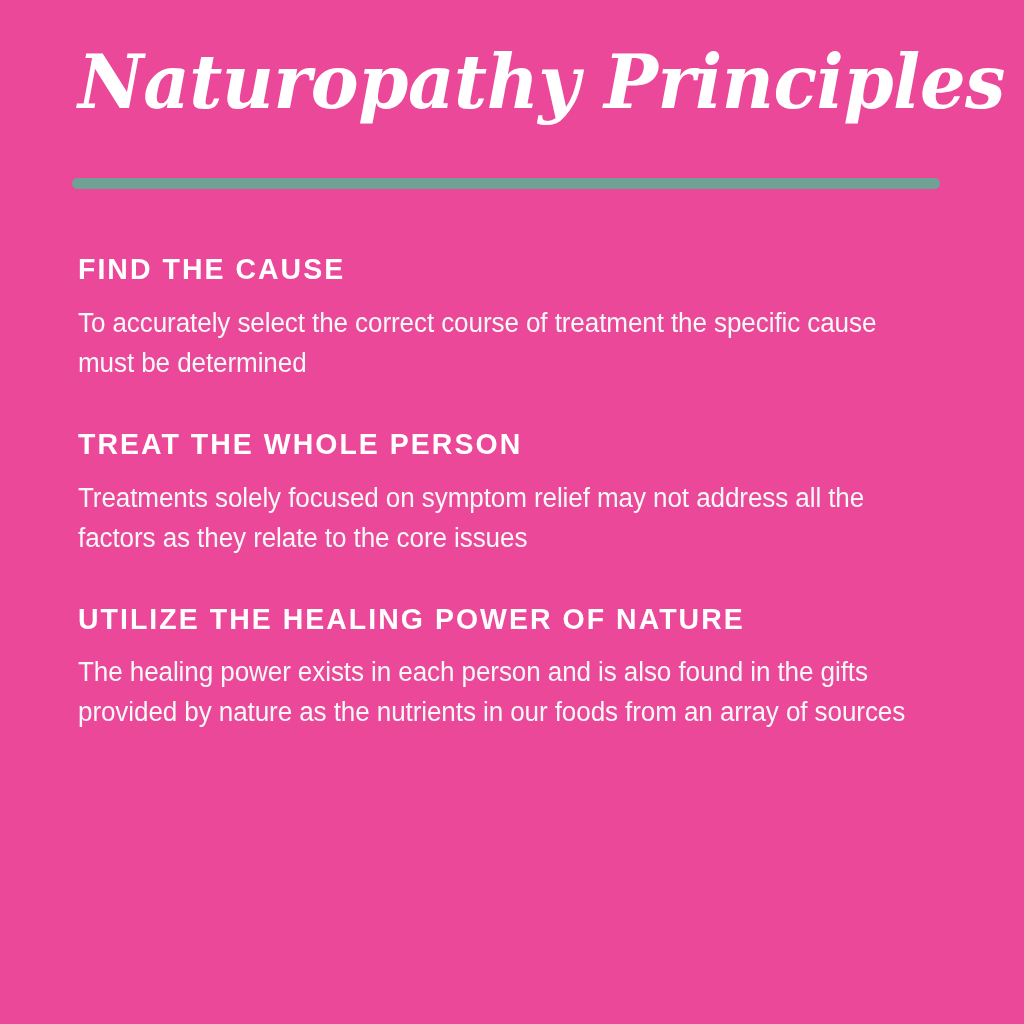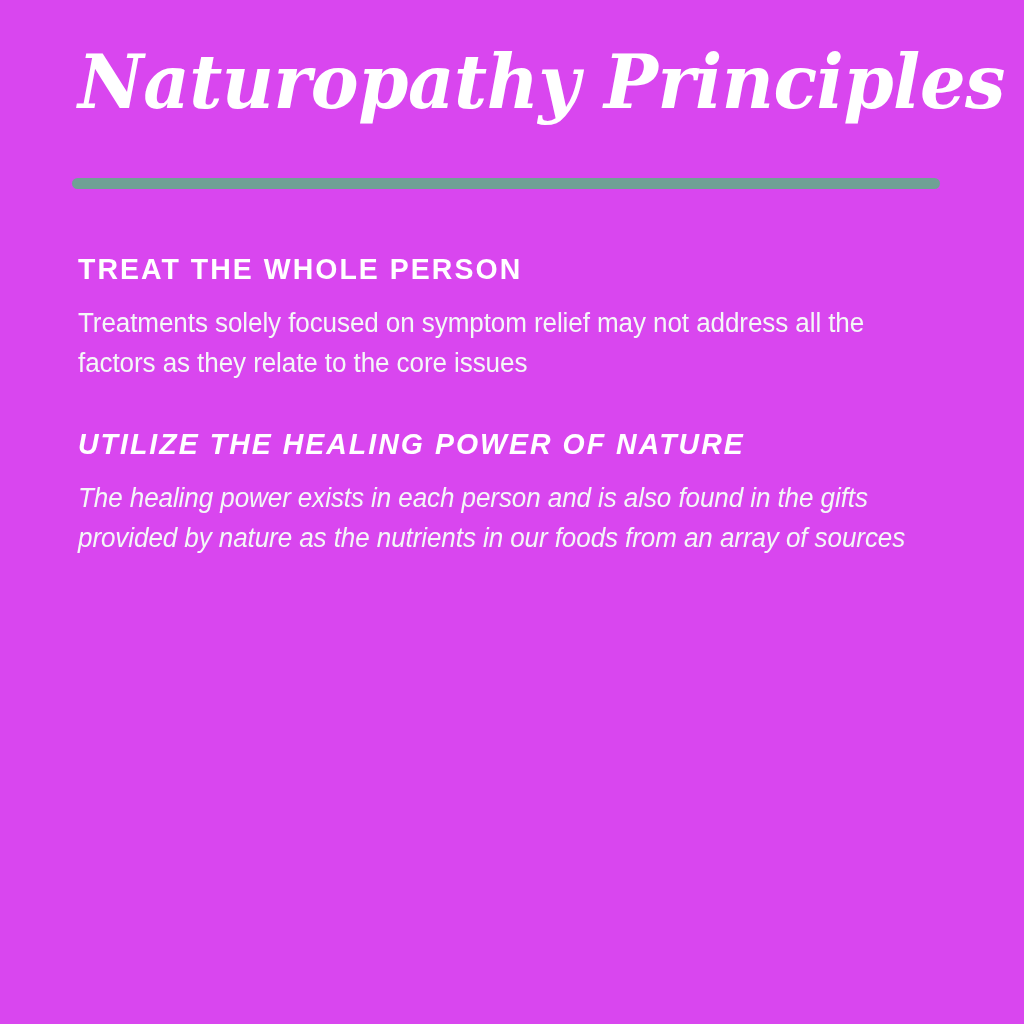--- a/index.html
+++ b/index.html
@@ -61,21 +61,20 @@
     position: absolute;
     left: 78px;
     top: 252px;
     width: 890px;
   }
   .section {
     margin-bottom: 44px;
   }
   .section:last-child {
     margin-bottom: 0;
-    font-style: italic;
   }
   .section-heading {
     font-family: "Liberation Sans", sans-serif;
     font-weight: 700;
     font-size: 29px;
     line-height: 1.2;
     letter-spacing: 2.1px;
     color: #ffffff;
     text-transform: uppercase;
     margin: 0 0 16px 0;
@@ -92,30 +91,34 @@
     margin: 0;
     letter-spacing: -0.1px;
     transform: scaleX(0.965);
     transform-origin: left center;
     max-width: 920px;
   }
 </style>
 </head>
 <body style="background: rgb(22, 101, 92);">
 
-<div class="poster" style="background: #d946ef;">
+<div class="poster" style="background: #ec4899;">
 
   <div class="title-block">
     <h1 class="poster-title" style="color: rgb(255, 255, 255);">Naturopathy Principles</h1>
   </div>
 
   <div class="divider" style="background: rgb(111, 161, 149);"></div>
 
   <div class="sections">
 
+    <div class="section">
+      <h2 class="section-heading" style="color: rgb(255, 255, 255);">FIND THE CAUSE</h2>
+      <p class="section-body" style="color: rgb(244, 248, 247);">To accurately select the correct course of treatment the specific cause must be determined</p>
+    </div>
 
     <div class="section">
       <h2 class="section-heading" style="color: rgb(255, 255, 255);">TREAT THE WHOLE PERSON</h2>
       <p class="section-body" style="color: rgb(244, 248, 247);">Treatments solely focused on symptom relief may not address all the factors as they relate to the core issues</p>
     </div>
 
 
     <div class="section">
       <h2 class="section-heading" style="color: rgb(255, 255, 255);">UTILIZE THE HEALING POWER OF NATURE</h2>
       <p class="section-body" style="color: rgb(244, 248, 247);">The healing power exists in each person and is also found in the gifts provided by nature as the nutrients in our foods from an array of sources</p>

